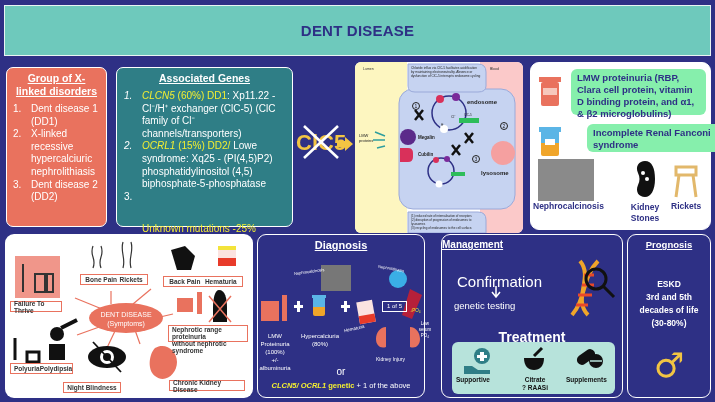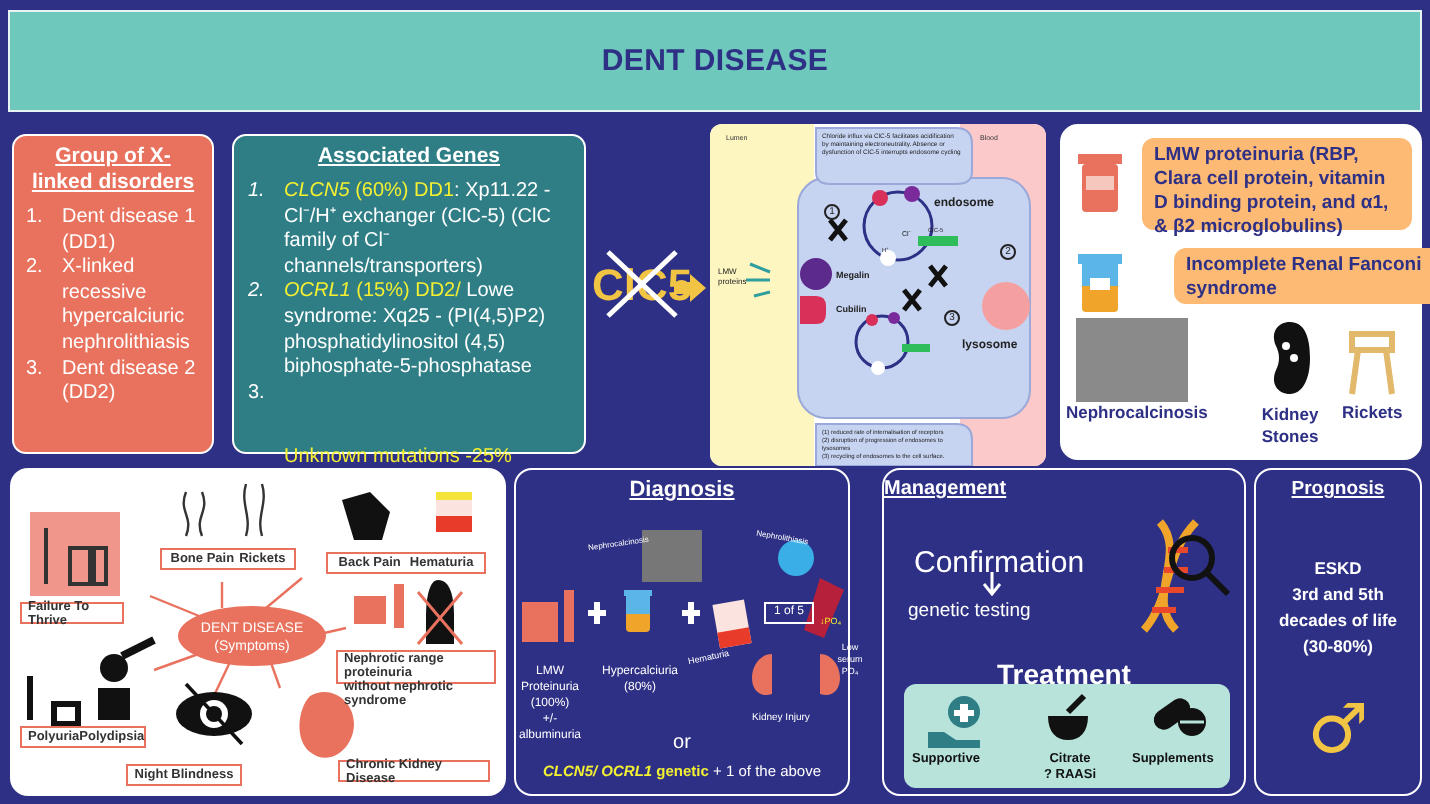--- a/index.html
+++ b/index.html
@@ -11,21 +11,21 @@
   .panel-teal{left:116px;top:67px;width:177px;height:160px;background:#2f7e86;border:1.5px solid #fff;border-radius:7px;color:#fff;padding:4px 7px;}
   .ptitle{font-weight:bold;text-decoration:underline;text-align:center;font-size:10.5px;line-height:13px;margin-bottom:5px;}
   ol.plain{margin:0;padding:0;list-style:none;font-size:10px;line-height:12.6px;}
   ol.plain li{display:flex;}
   ol.plain li .n{width:18px;flex:none;}
   .yellow{color:#f3ef31;margin-top:32px;}
   .ital{font-style:italic;}
   .clc5{left:296px;top:130px;font-size:22px;font-weight:bold;color:#f2c443;}
   .diagram{left:355px;top:62px;width:168px;height:171px;background:#fff;border-radius:6px;overflow:hidden;}
   .right-info{left:530px;top:62px;width:181px;height:168px;background:#fff;border-radius:9px;border:1.5px solid #fff;}
-  .ibox{position:absolute;background:#fdba74;border-radius:6px;color:#2e3085;font-weight:bold;font-size:9.5px;line-height:12px;padding:3px 6px;box-sizing:border-box;}
+  .ibox{position:absolute;background:#86efac;border-radius:6px;color:#2e3085;font-weight:bold;font-size:9.5px;line-height:12px;padding:3px 6px;box-sizing:border-box;}
   .symptoms{left:5px;top:234px;width:248px;height:164px;background:#fff;border-radius:9px;}
   .lbl{position:absolute;border:1px solid #e9725e;background:#fff;font-size:6.5px;font-weight:bold;color:#333;display:flex;align-items:center;justify-content:space-around;box-sizing:border-box;padding:0 3px;}
   .diag{left:257px;top:234px;width:168px;height:164px;border:1.5px solid #fff;border-radius:9px;color:#fff;}
   .mgmt{left:441px;top:234px;width:182px;height:164px;border:1.5px solid #fff;border-radius:9px;color:#fff;}
   .prog{left:627px;top:234px;width:84px;height:164px;border:1.5px solid #fff;border-radius:9px;color:#fff;text-align:center;}
   .small{font-size:6.5px;color:#fff;text-align:center;position:absolute;line-height:8px;}
 </style>
 </head>
 <body>
 

